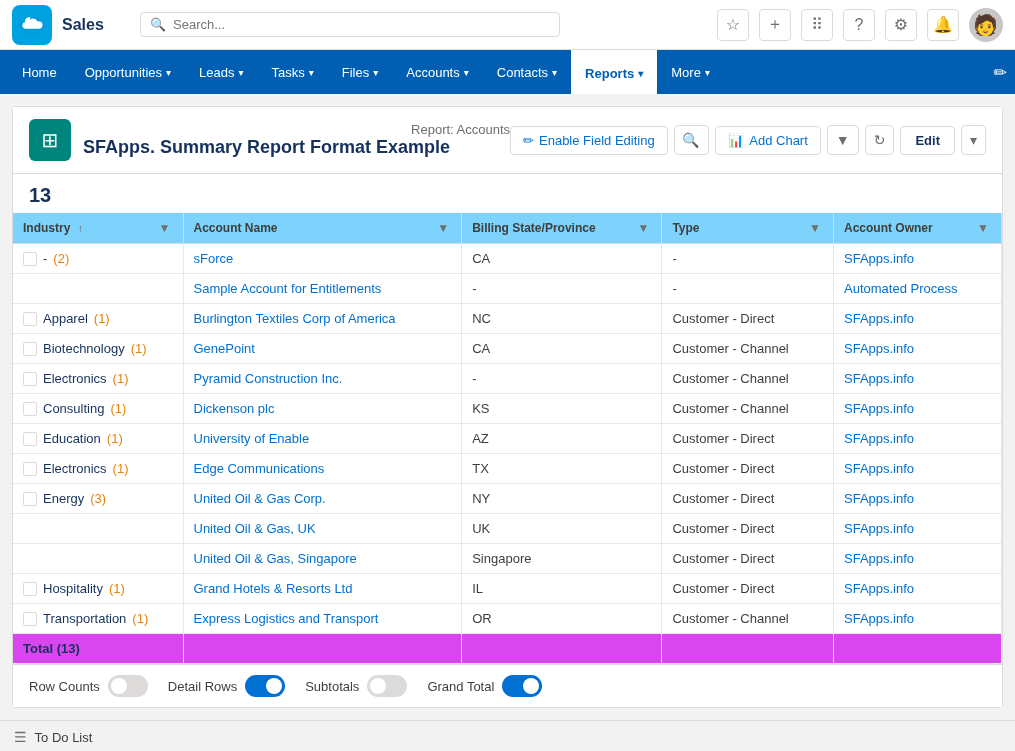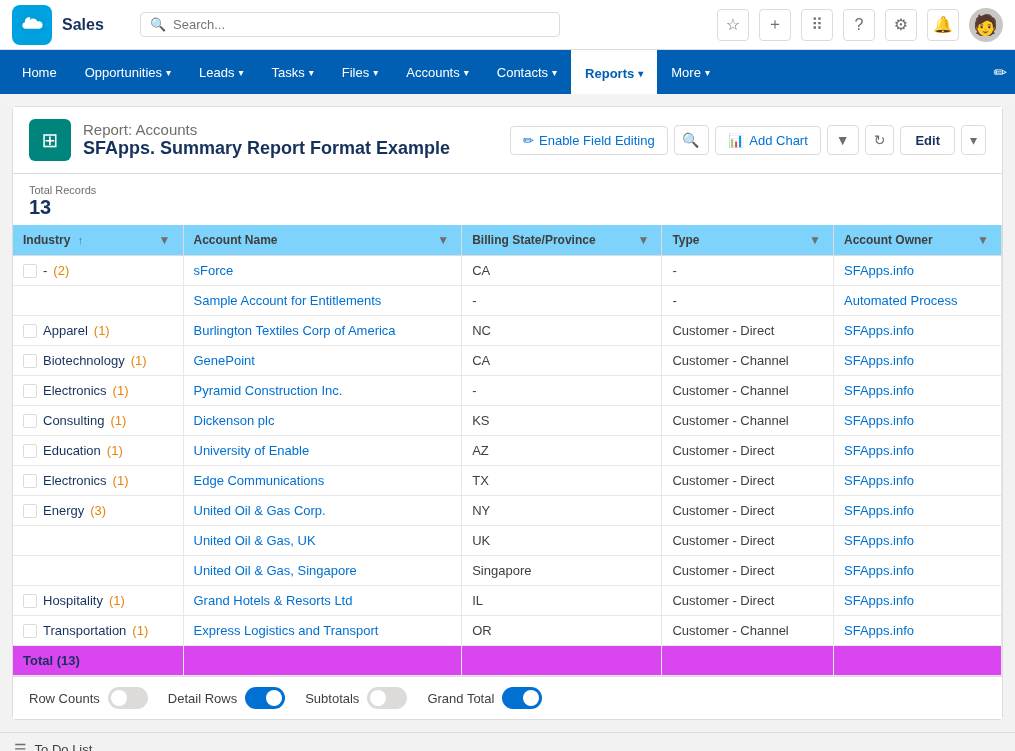--- a/index.html
+++ b/index.html
@@ -100,21 +100,21 @@
       background: #fff;
     }
     .report-icon {
       width: 42px; height: 42px;
       background: #00857d;
       border-radius: 6px;
       display: flex; align-items: center; justify-content: center;
       margin-right: 12px; flex-shrink: 0; color: #fff; font-size: 20px;
     }
     .report-title-block { flex: 1; }
-    .report-breadcrumb { font-size: 15px; color: #706e6b; }
+    .report-breadcrumb { font-size: 13px; color: #706e6b; text-align: right; }
     .report-title { font-size: 18px; font-weight: 700; color: #16325c; }
     .report-actions { display: flex; align-items: center; gap: 6px; }
     .action-btn {
       display: flex; align-items: center; gap: 5px;
       border: 1px solid #dddbda; border-radius: 4px;
       padding: 6px 12px; background: #fff; cursor: pointer;
       font-size: 13px; color: #0070d2; white-space: nowrap;
     }
     .icon-only-btn {
       border: 1px solid #dddbda; border-radius: 4px;
@@ -309,21 +309,20 @@
         <button class="edit-btn">
           <span>Edit</span>
         </button>
         <button class="icon-only-btn">
           <span>▾</span>
         </button>
       </div>
     </div>
 
     <div class="total-records">
-      <div class="total-label">Total Records</div>
       <div class="total-count">13</div>
     </div>
 
     <div style="overflow-x:auto;">
       <table class="report-table">
         <thead>
           <tr>
             <th>
               <div class="th-inner">
                 <span>Industry <span class="sort-icon">↑</span></span>

